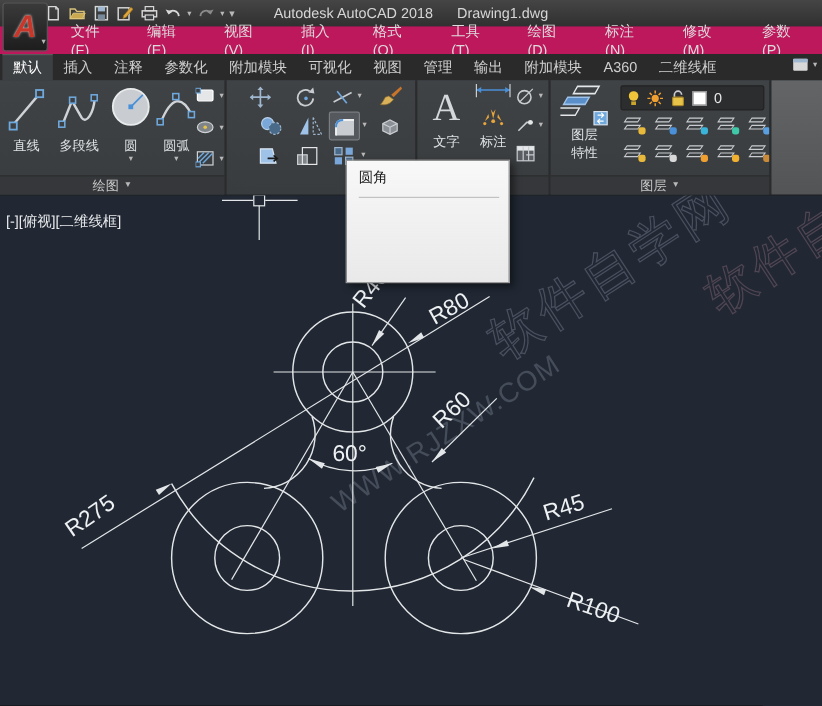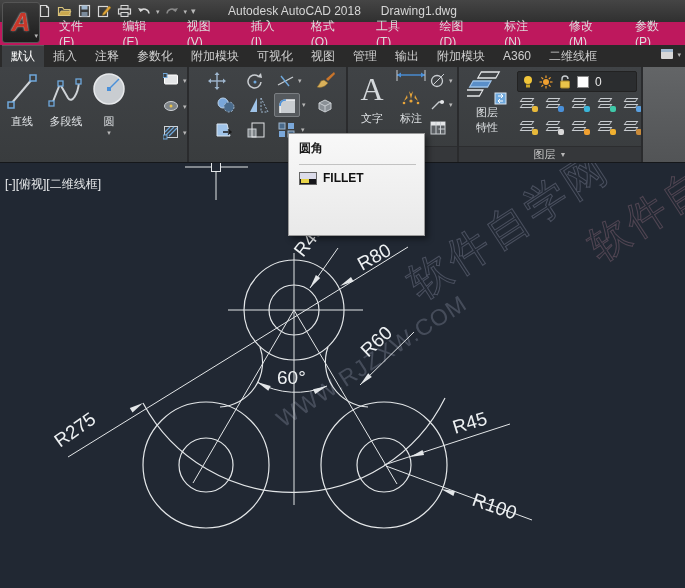--- a/index.html
+++ b/index.html
@@ -53,21 +53,21 @@
     transform:skewX(-35deg);border:1px solid #c9cdd1;}
   .licon .p1{top:1px;} .licon .p2{top:7px;}
   .licon i{position:absolute;right:0;bottom:0;width:6px;height:6px;border-radius:2px;}
   
   .viewport{position:absolute;left:0;top:163px;width:685px;height:425px;background:#212833;}
   .vp-label{position:absolute;left:5px;top:13px;color:#e8eaec;font-size:12px;z-index:3;}
   
   .tooltip{position:absolute;left:288px;top:133px;width:137px;height:103px;z-index:40;
     background:linear-gradient(#f8f8f8,#e9e9e9);border:1px solid #9a9a9a;
     box-shadow:3px 3px 6px rgba(0,0,0,.45);padding:6px 8px 4px 10px;}
-  .tt-title{font-size:12px;font-weight:bold;color:#1a1a1a;}
+  .tt-title{font-size:12px;font-weight:normal;color:#1a1a1a;}
   .tt-desc{font-size:12px;color:#333;margin-top:6px;}
   .tt-sep{border-top:1px solid #c2c2c2;margin:7px 0 6px 0;}
   .tt-cmd{display:flex;align-items:center;gap:6px;font-size:12px;font-weight:bold;color:#111;}
   .tt-help{font-size:12px;color:#222;margin-top:7px;font-weight:bold;}
   .tt-cmd-icon{width:18px;height:13px;border:1px solid #666;position:relative;
     background:linear-gradient(#dcdcea 55%,#16161a 55%);}
   .tt-cmd-icon i{position:absolute;left:1px;bottom:1px;width:8px;height:4px;background:#e8d44a;}
   svg text{font-family:"Liberation Sans","DejaVu Sans",sans-serif;}
 </style>
 </head>
@@ -193,20 +193,30 @@
       </div>
       <div class="bigbtn" style="left:90px;top:3px;width:38px;">
         <svg width="36" height="42">
           <circle cx="18" cy="19" r="15" fill="#c9cdd1" stroke="#e8eaec" stroke-width="1.5"></circle>
           <line x1="18" y1="19" x2="28" y2="9" stroke="#4a90d9" stroke-width="1.5"></line>
           <rect x="16" y="17" width="4" height="4" fill="#4a90d9"></rect>
         </svg>
         <span class="lbl"><span>圆</span></span>
         <span class="dd">▾</span>
       </div>
+      <div class="bigbtn" style="left:128px;top:3px;width:38px;">
+        <svg width="36" height="42">
+          <path d="M5 32 Q18 0 31 26" fill="none" stroke="#cfd3d7" stroke-width="2"></path>
+          <rect x="2" y="29" width="5" height="5" fill="#3d4043" stroke="#6fa8dc" stroke-width="1.3"></rect>
+          <rect x="28" y="23" width="5" height="5" fill="#3d4043" stroke="#6fa8dc" stroke-width="1.3"></rect>
+          <rect x="15" y="8" width="5" height="5" fill="#3d4043" stroke="#6fa8dc" stroke-width="1.3"></rect>
+        </svg>
+        <span class="lbl"><span>圆弧</span></span>
+        <span class="dd">▾</span>
+      </div>
 
       <div class="smallicon" style="left:163px;top:6px;">
         <svg width="17" height="14">
             <rect x="1.5" y="2" width="13" height="9" rx="1" fill="#e4e6e8" stroke="#fff"></rect>
             <rect x="0" y="0.5" width="4" height="4" fill="#3d4043" stroke="#6fa8dc"></rect>
           </svg>
         <span class="dd">▾</span>
       </div>
       <div class="smallicon" style="left:163px;top:32px;">
         <svg width="17" height="14">
@@ -215,20 +225,24 @@
           </svg>
         <span class="dd">▾</span>
       </div>
       <div class="smallicon" style="left:163px;top:58px;">
         <svg width="17" height="15">
             <rect x="1.5" y="1.5" width="13" height="11" fill="none" stroke="#cfd3d7"></rect>
             <path d="M2 11 l9-9 M2 7 l5-5 M6 11 l8-8" stroke="#6fa8dc" stroke-width="1.2"></path>
             <rect x="0" y="10" width="4" height="4" fill="#3d4043" stroke="#6fa8dc"></rect>
           </svg>
         <span class="dd">▾</span>
+      </div>
+      <div class="panel-label">
+        <span>绘图</span>
+          <span class="dd">▼</span>
       </div>
     </div>
     <div class="psep" style="left:187px;"></div>
 
     <div class="panel" style="left:189px;width:157px;">
 
       <span class="smallicon" style="left:19px;top:5px;">
         <svg width="18" height="18">
           <line x1="9" y1="2" x2="9" y2="16" stroke="#9fb7cf" stroke-width="1.4"></line>
             <line x1="2" y1="9" x2="16" y2="9" stroke="#9fb7cf" stroke-width="1.4"></line>
@@ -528,21 +542,15 @@
         <text transform="translate(455,434) rotate(-17)" font-size="19">R45</text>
         <text transform="translate(471,505) rotate(19)" font-size="19">R100</text>
         <text x="277" y="384" font-size="19">60°</text>
       </g>
     </svg>
   </div>
 
   <div class="tooltip">
     <div class="tt-title">圆角</div>
     <div class="tt-sep"></div>
-    <div class="tt-cmd">
-      <span class="tt-cmd-icon">
-          <i></i>
-        </span>
-      <span>FILLET</span>
-    </div>
   </div>
 
 </div>
 
 </body></html>

